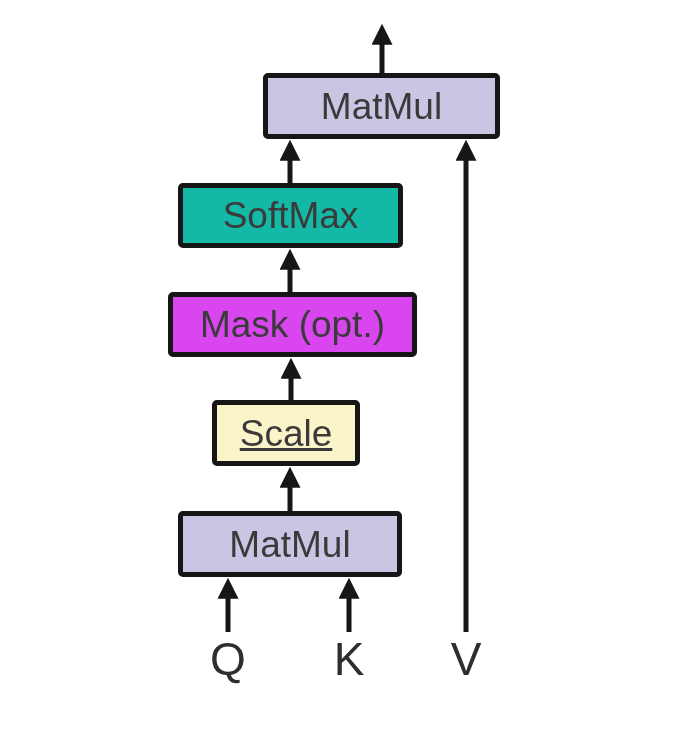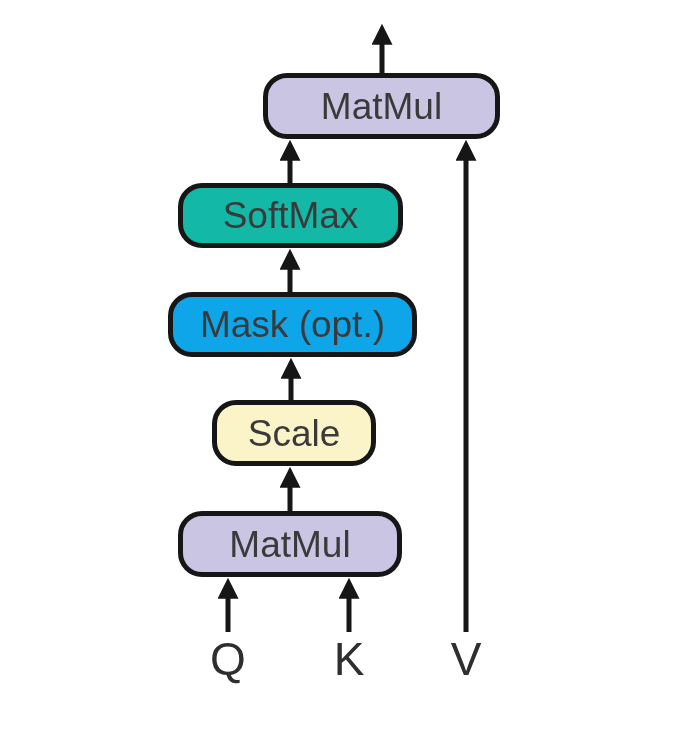--- a/index.html
+++ b/index.html
@@ -26,30 +26,30 @@
     stroke: #161616;
     stroke-width: 5;
   }
   .node {
     position: absolute;
     box-sizing: border-box;
     display: flex;
     align-items: center;
     justify-content: center;
     border: 5px solid #161616;
-    border-radius: 24px;
+    border-radius: 5px;
     color: #3a3a3a;
     font-size: 37px;
     line-height: 1;
     white-space: nowrap;
   }
   .n-matmul-top    { left: 263px; top:  73px; width: 237px; height: 66px; }
   .n-softmax       { left: 178px; top: 183px; width: 225px; height: 65px; }
   .n-mask          { left: 168px; top: 292px; width: 249px; height: 65px; }
-  .n-scale         { left: 212px; top: 400px; width: 164px; height: 66px; }
+  .n-scale         { left: 212px; top: 400px; width: 148px; height: 66px; text-decoration: underline; }
   .n-matmul-bottom { left: 178px; top: 511px; width: 224px; height: 66px; }
   .input-label {
     position: absolute;
     top: 636px;
     transform: translateX(-50%);
     font-size: 46px;
     line-height: 1;
     color: #2e2e2e;
   }
   .l-q { left: 228px; }
@@ -78,21 +78,21 @@
   </svg>
 
   <div class="node n-matmul-top" style="background-color: rgb(201, 197, 227);">
     <span>MatMul</span>
   </div>
 
   <div class="node n-softmax" style="background-color: #14b8a6;">
     <span>SoftMax</span>
   </div>
 
-  <div class="node n-mask" style="background-color: #0ea5e9;">
+  <div class="node n-mask" style="background-color: #d946ef;">
     <span>Mask (opt.)</span>
   </div>
 
   <div class="node n-scale" style="background-color: rgb(251, 244, 201);">
     <span>Scale</span>
   </div>
 
   <div class="node n-matmul-bottom" style="background-color: rgb(201, 197, 227);">
     <span>MatMul</span>
   </div>

